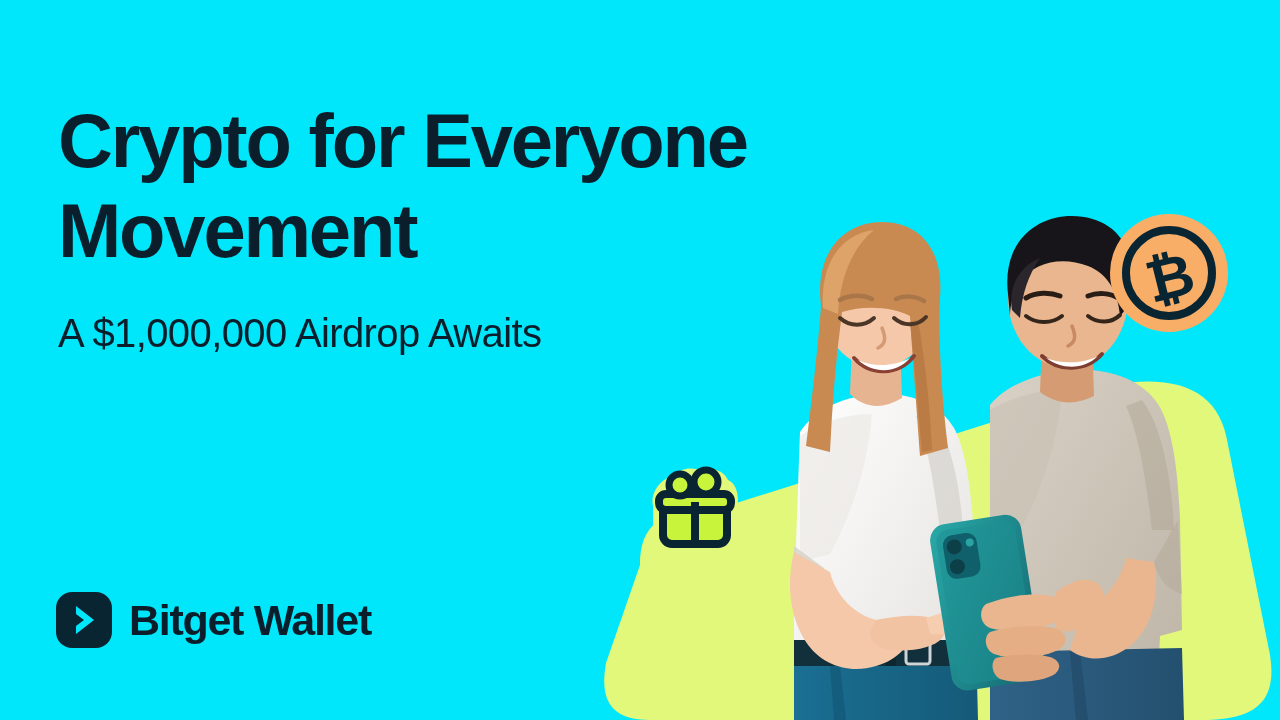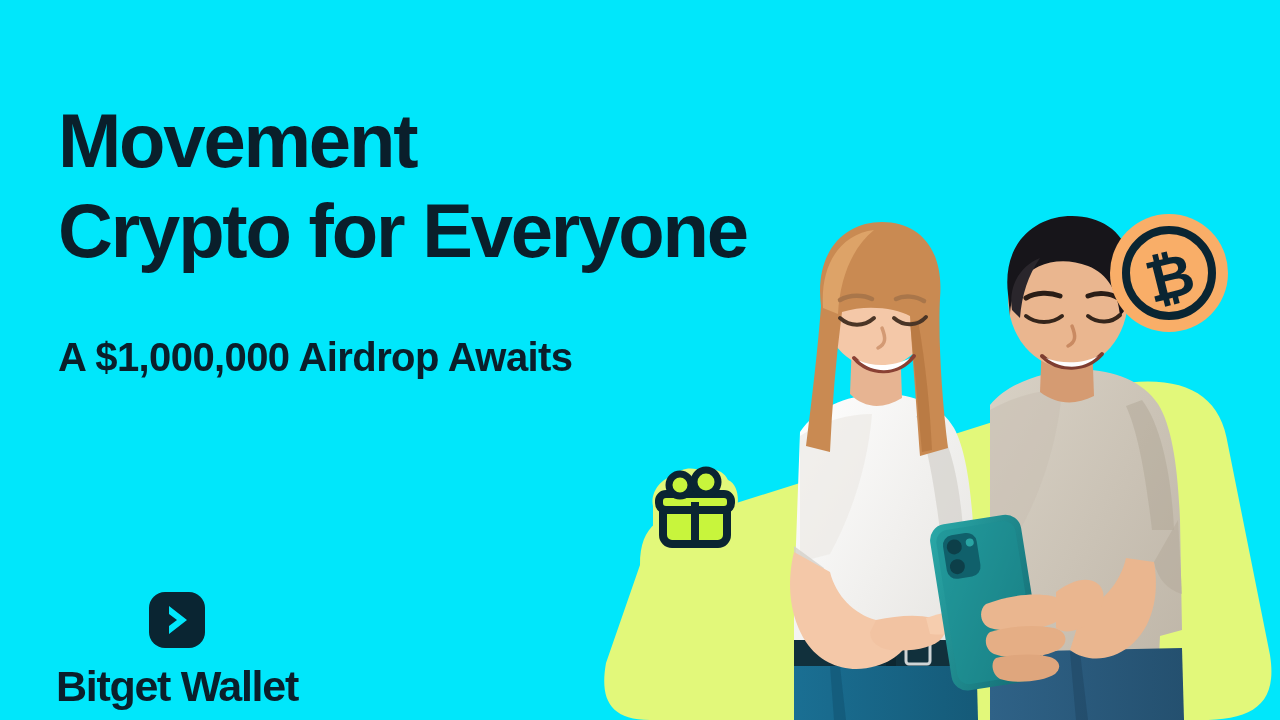--- a/index.html
+++ b/index.html
@@ -76,37 +76,36 @@
   .headline {
     margin: 30px 0 0 0;
     font-size: 76px;
     font-weight: 700;
     letter-spacing: -2.2px;
     color: #0a1f2b;
     line-height: 1.18;
   }
   .headline .line { display: block; }
   .subhead {
-    margin: 58px 0 0 0;
+    margin: 34px 0 0 0;
     font-size: 40px;
-    font-weight: 700;
+    font-weight: 400;
     letter-spacing: -0.6px;
     color: #0a1f2b;
     line-height: 1.2;
   }
 
   
   .logo-lockup {
     position: absolute;
     left: 56px;
     top: 592px;
     display: flex;
     align-items: center;
     gap: 17px;
-    flex-direction: column;
   }
   .logo-mark {
     width: 56px;
     height: 56px;
     flex: 0 0 auto;
   }
   .logo-mark svg { display: block; width: 100%; height: 100%; }
   .logo-word {
     font-size: 43px;
     font-weight: 700;
@@ -284,22 +283,22 @@
 
       <rect x="41" y="36" width="8" height="42" fill="#0a2532"></rect>
 
       <circle cx="30" cy="19" r="11" fill="#c8f53c" stroke="#0a2532" stroke-width="7"></circle>
       <circle cx="56" cy="16" r="12" fill="#c8f53c" stroke="#0a2532" stroke-width="7"></circle>
     </svg>
   </div>
 
   <div class="copy">
     <h1 class="headline">
+      <span class="line">Crypto for Everyone</span>
       <span class="line">Movement</span>
-      <span class="line">Crypto for Everyone</span>
     </h1>
     <p class="subhead">A $1,000,000 Airdrop Awaits</p>
   </div>
 
   <div class="logo-lockup">
     <span class="logo-mark">
       <svg viewBox="0 0 56 56" xmlns="http://www.w3.org/2000/svg">
         <rect x="0" y="0" width="56" height="56" rx="16" fill="#0a2532"></rect>
         <path d="M20 14 L38 28 L20 42 L20 34 L28 28 L20 22 Z" fill="#00e7fb"></path>
       </svg>

